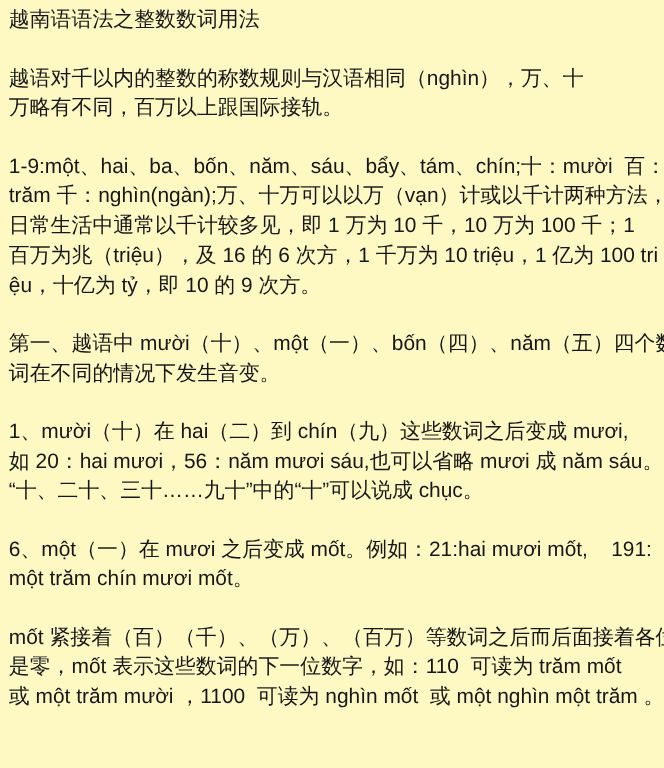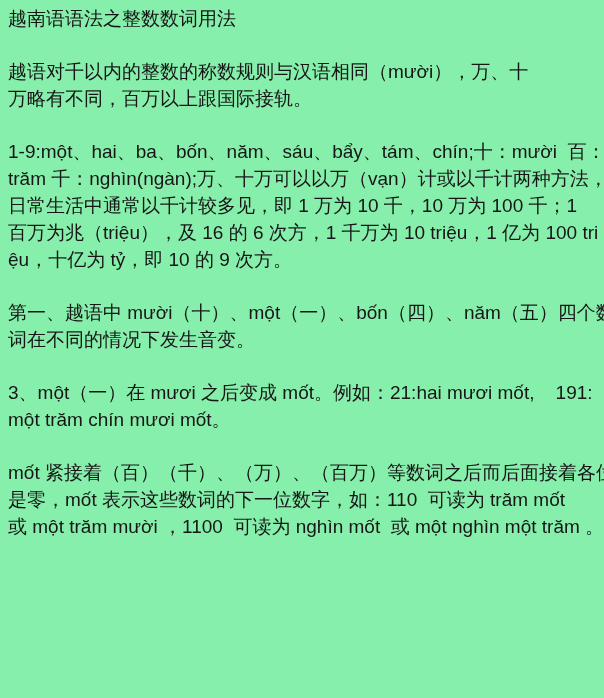--- a/index.html
+++ b/index.html
@@ -14,52 +14,55 @@
     font-family: "Liberation Sans", "DejaVu Sans", sans-serif;
     font-size: 19px;
     line-height: 27px;
     color: #161616;
   }
   .page {
     box-sizing: border-box;
     width: 604px;
     height: 698px;
     padding: 5px 8px 0 8px;
-    background: #86efac;
+    background: #fef9c3;
   }
   .doc-title {
     margin: 0;
     font-size: 19px;
     font-weight: normal;
     white-space: pre;
   }
   .para {
     margin: 26px 0 0 0;
     white-space: pre;
   }
 </style>
 </head>
 <body>
 
 <div class="page">
   <h1 class="doc-title">越南语语法之整数数词用法</h1>
 
-  <p class="para">越语对千以内的整数的称数规则与汉语相同（mười），万、十
+  <p class="para">越语对千以内的整数的称数规则与汉语相同（nghìn），万、十
 万略有不同，百万以上跟国际接轨。</p>
 
   <p class="para">1-9:một、hai、ba、bốn、năm、sáu、bẩy、tám、chín;十：mười  百：
 trăm 千：nghìn(ngàn);万、十万可以以万（vạn）计或以千计两种方法，
 日常生活中通常以千计较多见，即 1 万为 10 千，10 万为 100 千；1
 百万为兆（triệu），及 16 的 6 次方，1 千万为 10 triệu，1 亿为 100 tri
 ệu，十亿为 tỷ，即 10 的 9 次方。</p>
 
 
   <p class="para">第一、越语中 mười（十）、một（一）、bốn（四）、năm（五）四个数
 词在不同的情况下发生音变。</p>
 
+  <p class="para">1、mười（十）在 hai（二）到 chín（九）这些数词之后变成 mươi,
+如 20：hai mươi，56：năm mươi sáu,也可以省略 mươi 成 năm sáu。
+“十、二十、三十……九十”中的“十”可以说成 chục。</p>
 
-  <p class="para">3、một（一）在 mươi 之后变成 mốt。例如：21:hai mươi mốt,    191:
+  <p class="para">6、một（一）在 mươi 之后变成 mốt。例如：21:hai mươi mốt,    191:
 một trăm chín mươi mốt。</p>
 
   <p class="para">mốt 紧接着（百）（千）、（万）、（百万）等数词之后而后面接着各位
 是零，mốt 表示这些数词的下一位数字，如：110  可读为 trăm mốt
 或 một trăm mười ，1100  可读为 nghìn mốt  或 một nghìn một trăm 。</p>
 </div>
 
 </body></html>

